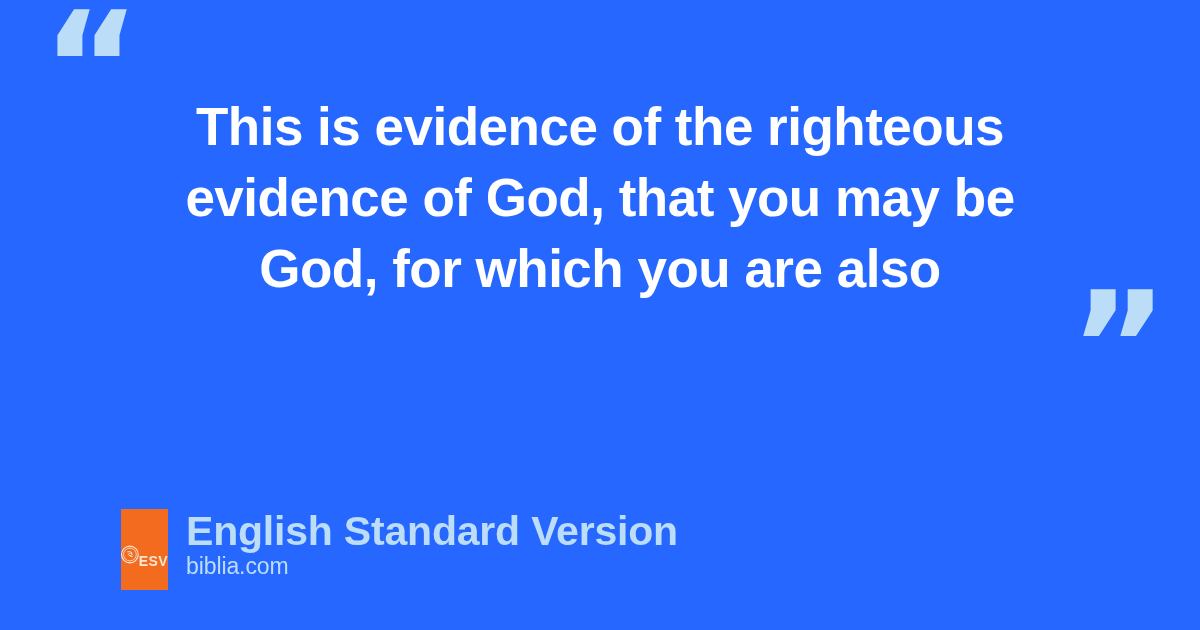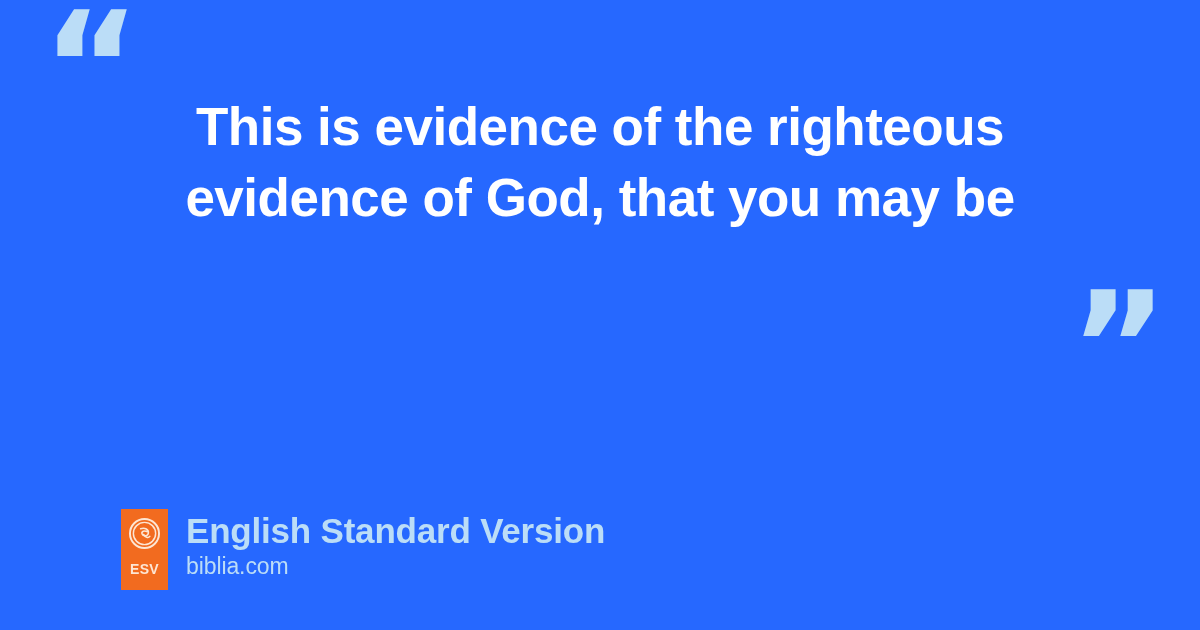--- a/index.html
+++ b/index.html
@@ -71,21 +71,21 @@
     align-items: flex-start;
   }
 
   .esv-badge {
     position: relative;
     width: 47px;
     height: 81px;
     background: #f26b1f;
     flex: 0 0 auto;
     display: flex;
-    flex-direction: column;
+    flex-direction: row;
     align-items: center;
     justify-content: flex-start;
     padding-top: 9px;
     box-sizing: border-box;
   }
   .esv-seal {
     width: 31px;
     height: 31px;
     display: block;
   }
@@ -103,21 +103,21 @@
     margin-left: 18px;
     display: flex;
     flex-direction: column;
     justify-content: flex-start;
     padding-top: 1px;
   }
   .version-name {
     color: #bbddf7;
     font-family: "Liberation Sans", sans-serif;
     font-weight: 700;
-    font-size: 35px;
+    font-size: 41px;
     line-height: 42px;
     letter-spacing: -0.2px;
     white-space: nowrap;
   }
   .site-name {
     color: #bbddf7;
     font-family: "Liberation Sans", sans-serif;
     font-weight: 400;
     font-size: 23px;
     line-height: 29px;
@@ -128,20 +128,21 @@
 </head>
 <body>
 
 <div class="card">
 
   <span class="quote-mark quote-open">“</span>
 
   <div class="quote-block">
     <span class="quote-line">This is evidence of the righteous</span>
     <span class="quote-line">evidence of God, that you may be</span>
+    <span class="quote-line">God, for which you are also</span>
   </div>
 
   <span class="quote-mark quote-close">”</span>
 
   <div class="footer">
 
     <div class="esv-badge">
       <svg class="esv-seal" viewBox="0 0 64 64">
         <circle cx="32" cy="32" r="30" fill="none" stroke="#fde6d4" stroke-width="4"></circle>
         <circle cx="32" cy="32" r="23" fill="none" stroke="#fde6d4" stroke-width="3"></circle>

